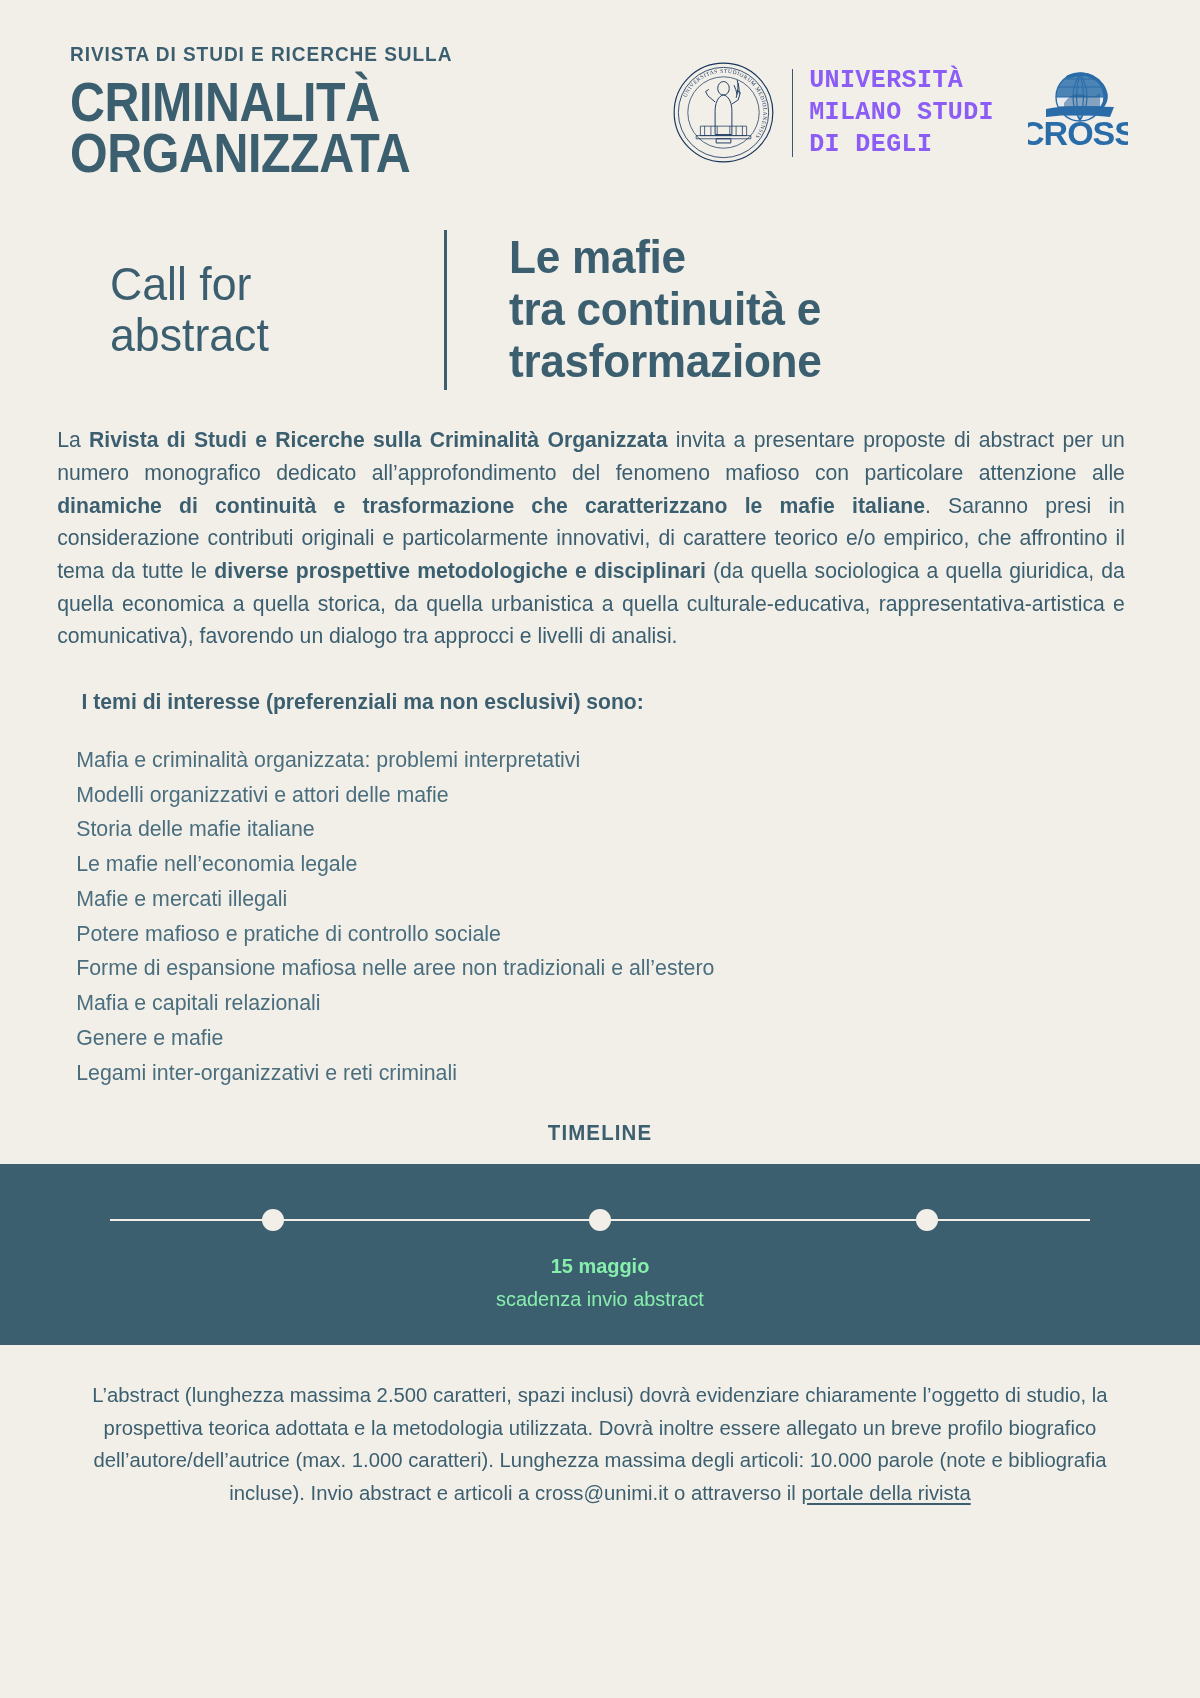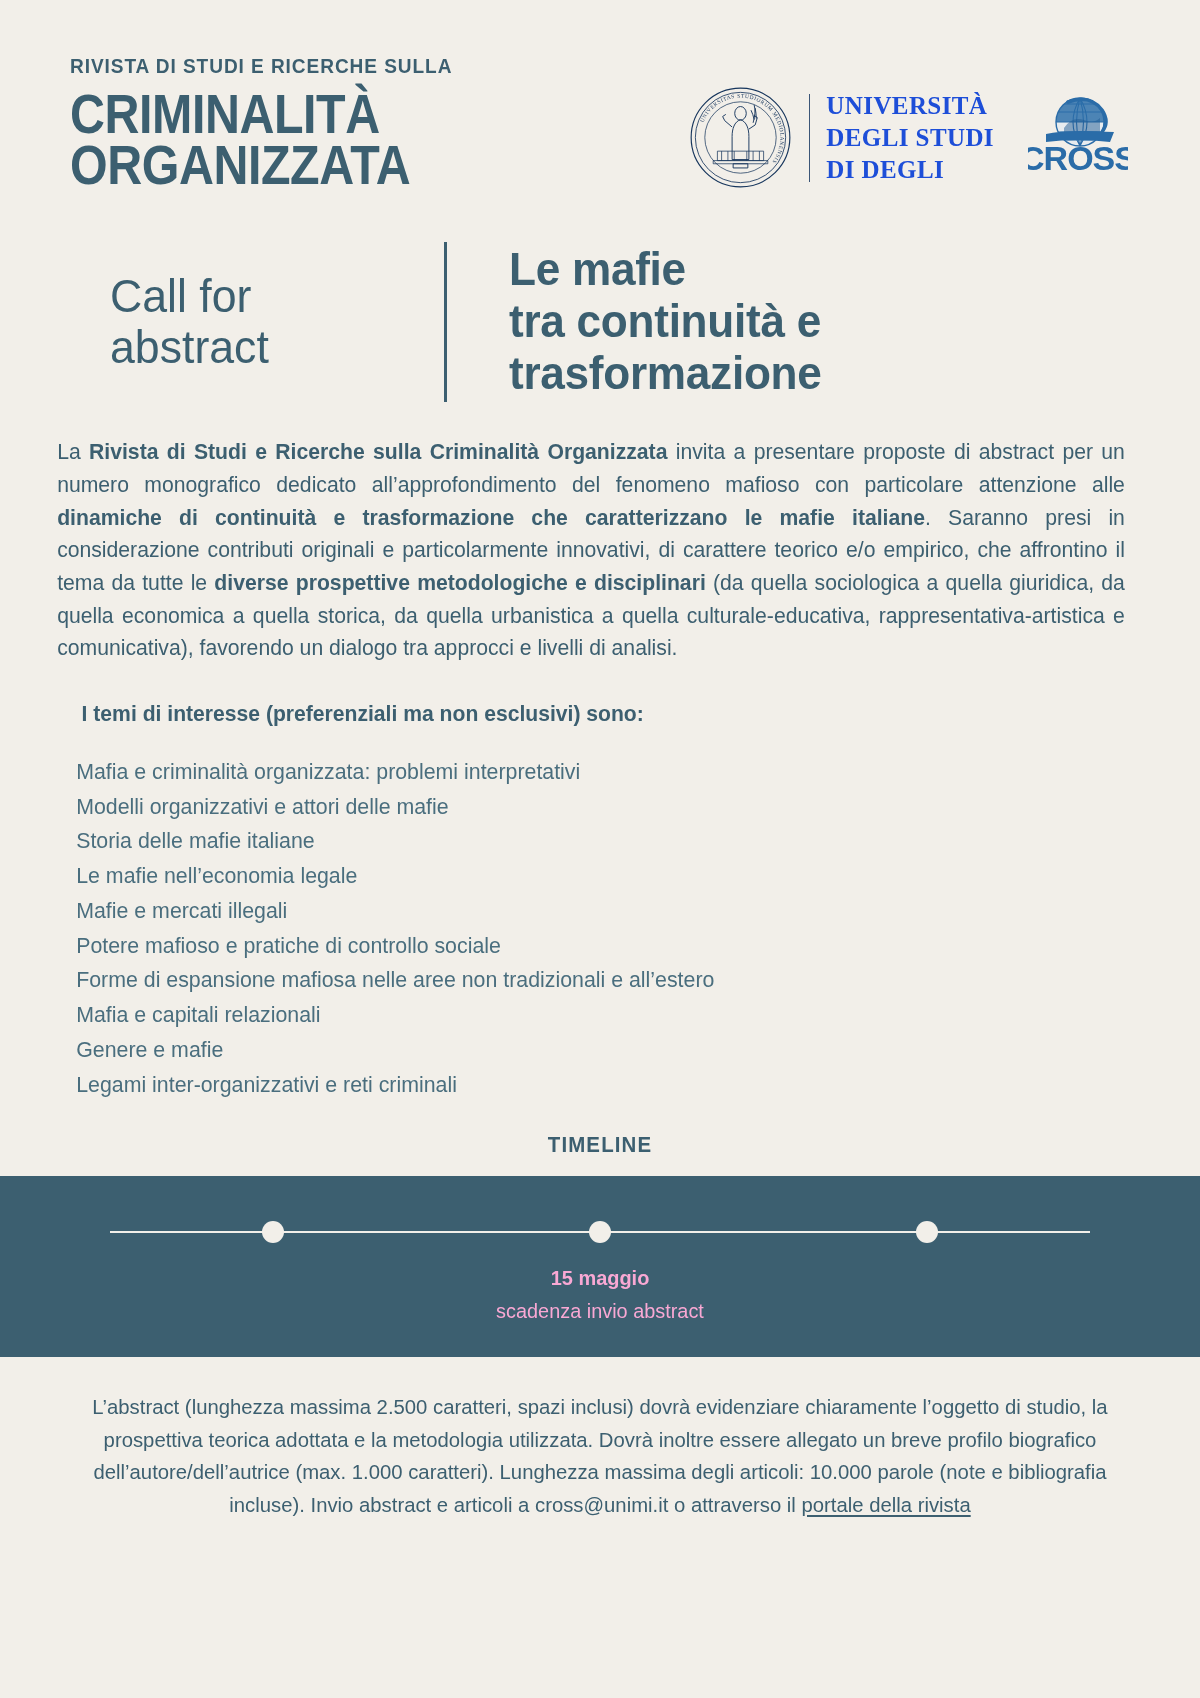--- a/index.html
+++ b/index.html
@@ -20,25 +20,24 @@
     height: 1698px;
     background: #f2efe9;
     box-sizing: border-box;
     display: flex;
     flex-direction: column;
   }
 
   
   .header {
     display: flex;
-    align-items: flex-end;
+    align-items: flex-start;
     justify-content: space-between;
     padding: 38px 60px 0 70px;
     box-sizing: border-box;
-    margin-top: 12px;
   }
   .masthead {
     padding-top: 4px;
   }
   .masthead-kicker {
     font-size: 20.5px;
     letter-spacing: 1.0px;
     font-weight: 700;
     color: #3c5f70;
     font-stretch: condensed;
@@ -75,22 +74,22 @@
     height: 105px;
     flex: 0 0 auto;
   }
   .unimi-divider {
     width: 1.5px;
     height: 88px;
     background: #1b3a63;
     opacity: 0.85;
   }
   .unimi-words {
-    font-family: Liberation Serif, serif;
-    color: #1d4ed8;
+    font-family: Liberation Mono, monospace;
+    color: #8b5cf6;
     font-size: 25px;
     line-height: 1.28;
     font-weight: 700;
     letter-spacing: 0.4px;
     white-space: nowrap;
   }
   .cross-logo {
     width: 100px;
     height: 100px;
     flex: 0 0 auto;
@@ -210,21 +209,21 @@
     transform: translateX(-50%);
     top: 1px;
   }
   .timeline-labels {
     display: flex;
     margin: 22px 62px 0 62px;
   }
   .tl-col {
     flex: 1 1 0;
     text-align: center;
-    color: #f9a8d4;
+    color: #86efac;
   }
   .tl-date {
     font-size: 21px;
     font-weight: 800;
     margin-bottom: 9px;
     transform: scaleX(0.95);
   }
   .tl-desc {
     font-size: 20.5px;
     font-weight: 400;
@@ -289,21 +288,21 @@
               <textPath href="#sealtop" startOffset="6%">UNIVERSITAS STUDIORUM MEDIOLANENSIS</textPath>
             </text>
           </g>
           <defs>
             <path id="sealtop" d="M12 50 a38 38 0 1 1 76 0 a38 38 0 1 1 -76 0" fill="none"></path>
           </defs>
         </svg>
         <div class="unimi-divider"></div>
         <div class="unimi-words">
           <div>UNIVERSITÀ</div>
-          <div>DEGLI STUDI</div>
+          <div>MILANO STUDI</div>
           <div>DI DEGLI</div>
         </div>
       </div>
 
       <svg class="cross-logo" viewBox="0 0 100 100">
         <defs>
           <clipPath id="globeclip">
               <circle cx="52" cy="34" r="24"></circle>
             </clipPath>
         </defs>

